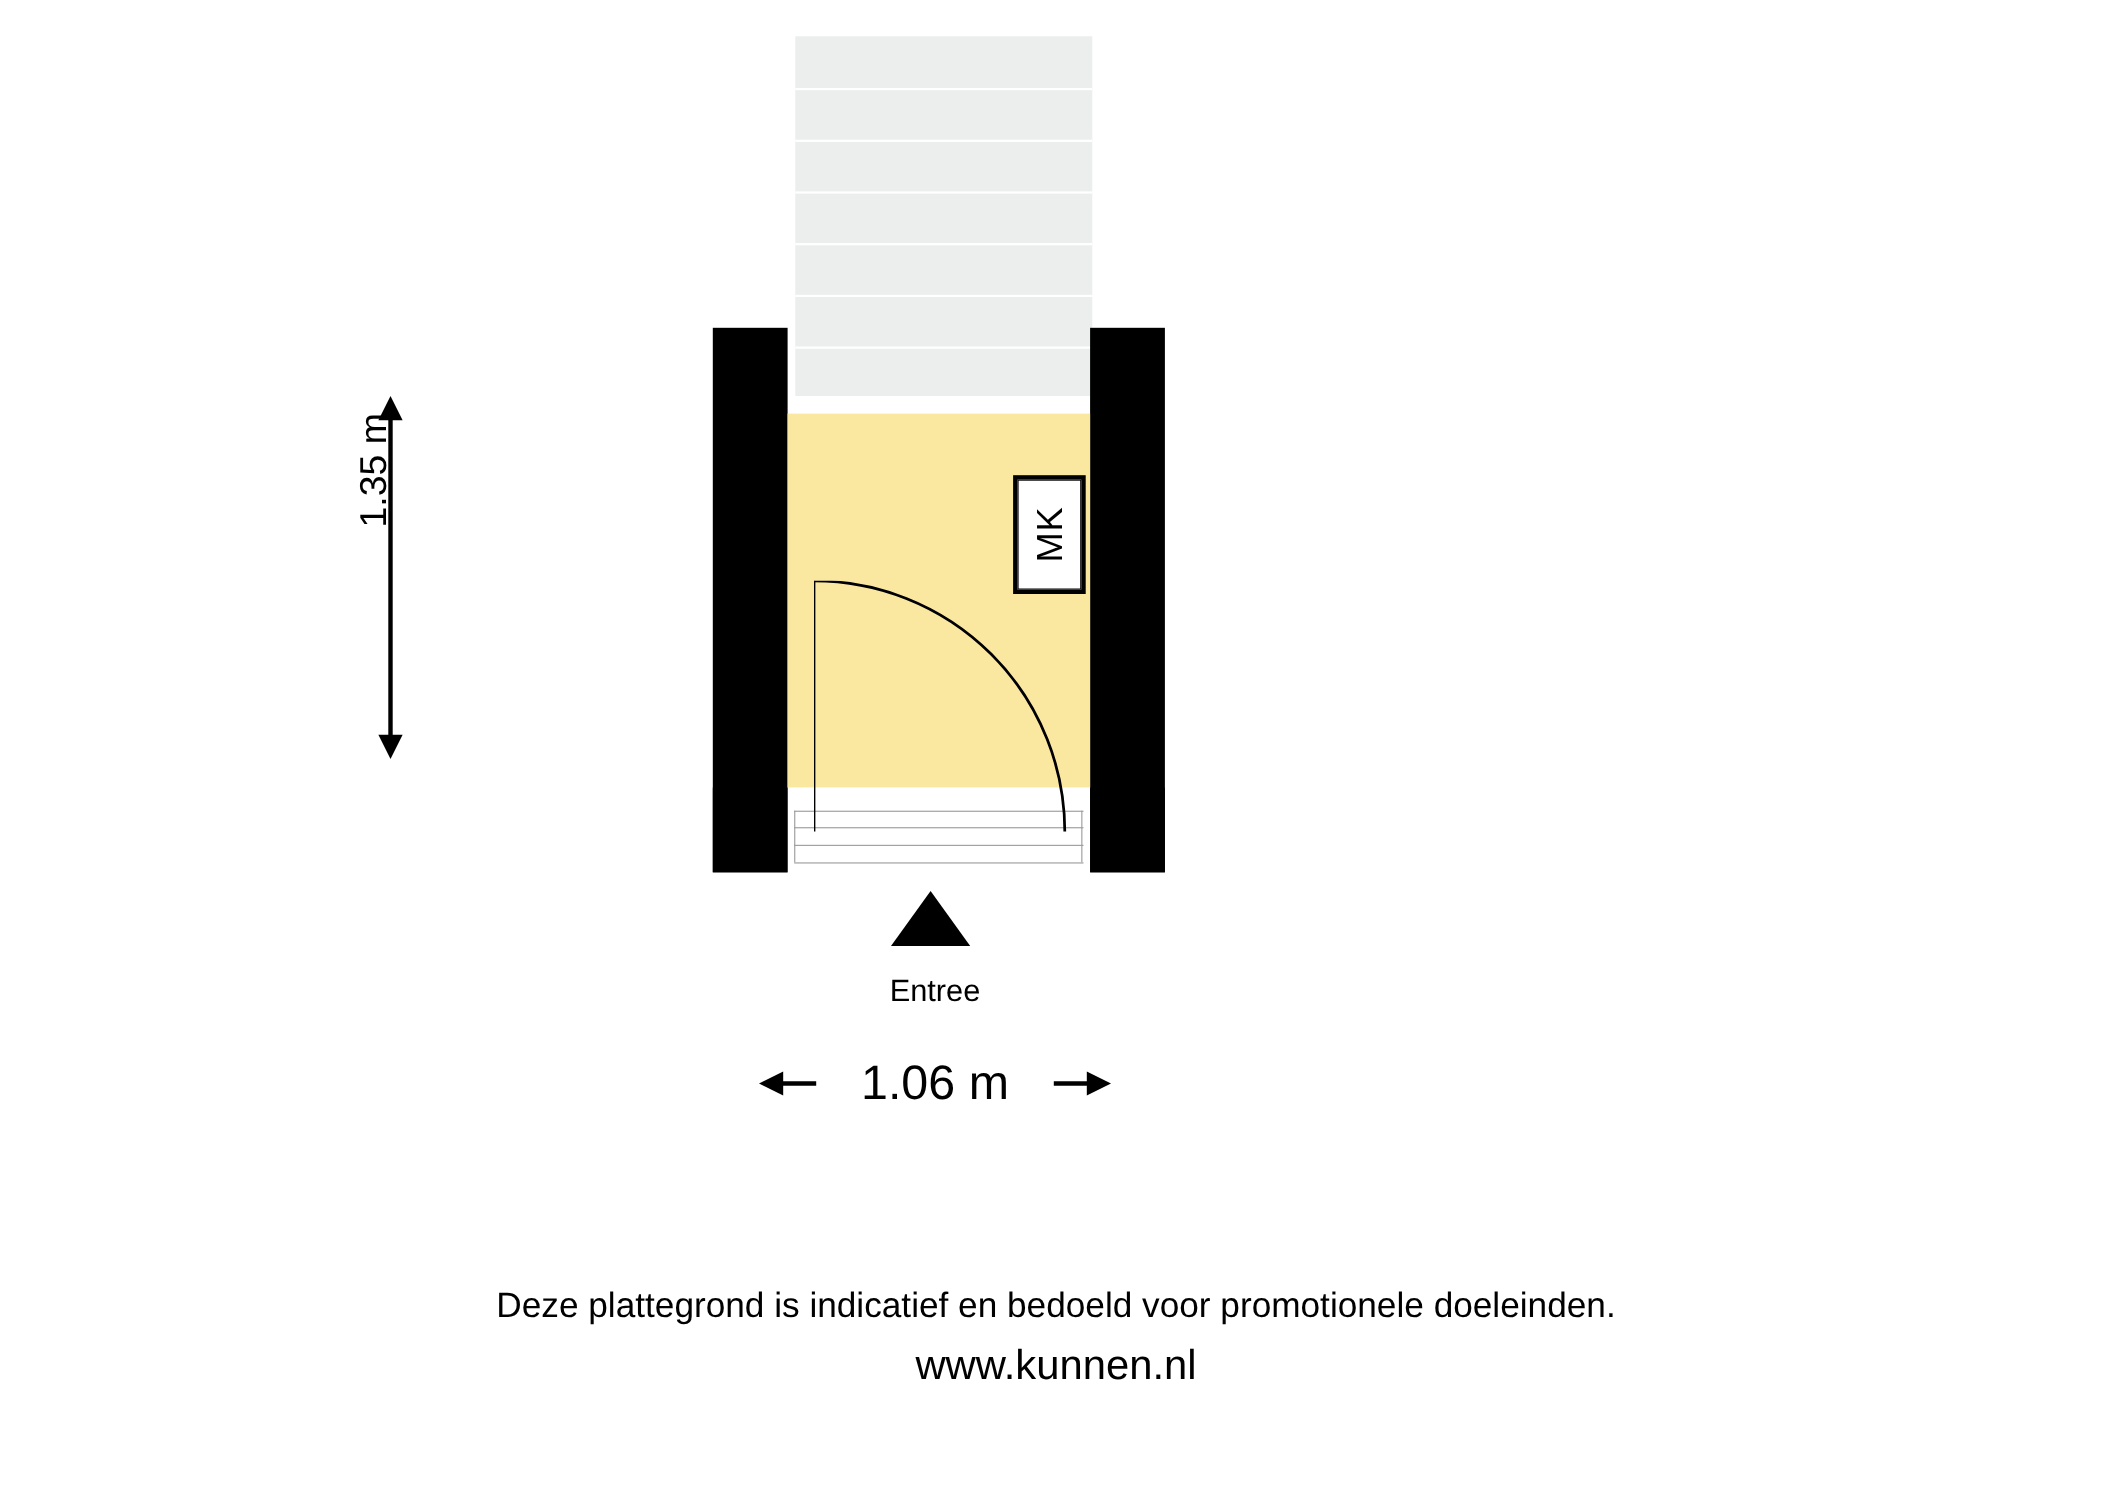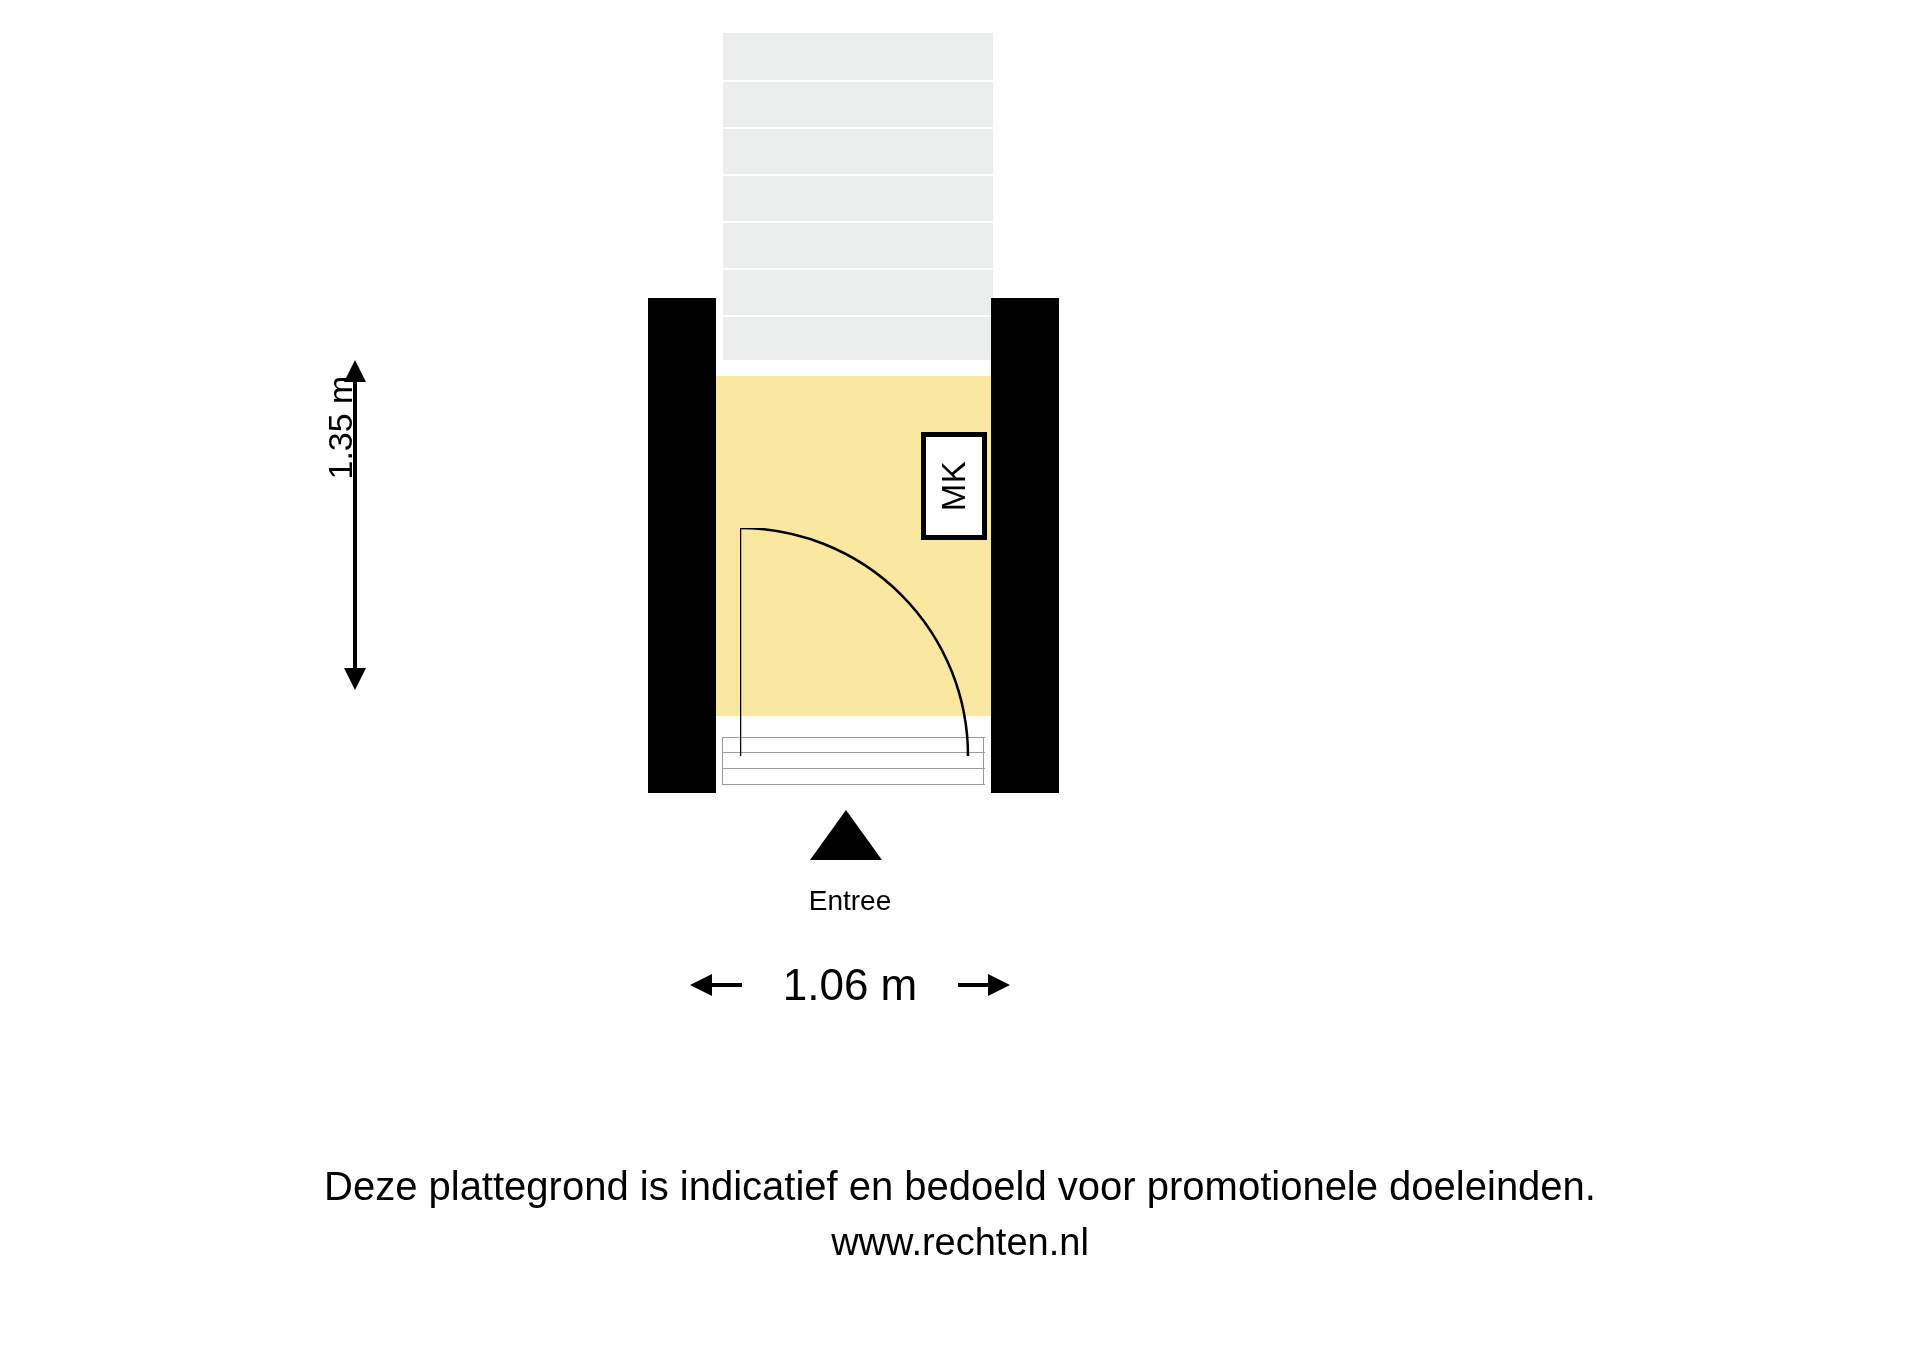--- a/index.html
+++ b/index.html
@@ -214,21 +214,21 @@
   
   .footer {
     position: absolute;
     left: 0;
     top: 1160px;
     width: 1920px;
     text-align: center;
     color: #000000;
   }
   .footer-line {
-    font-size: 40px;
+    font-size: 32px;
     line-height: 52px;
     white-space: nowrap;
   }
   .footer-url {
     font-size: 38px;
     line-height: 60px;
   }
 </style>
 </head>
 <body>
@@ -288,14 +288,14 @@
     <polygon points="0,25 22,14 22,36" fill="#000000"></polygon>
     <line x1="268" y1="25" x2="312" y2="25" stroke="#000000" stroke-width="4"></line>
     <polygon points="320,25 298,14 298,36" fill="#000000"></polygon>
   </svg>
   <div class="dim-h-label">1.06 m</div>
 
 </div>
 
 <div class="footer">
   <div class="footer-line">Deze plattegrond is indicatief en bedoeld voor promotionele doeleinden.</div>
-  <div class="footer-url">www.rechten.nl</div>
+  <div class="footer-url">www.kunnen.nl</div>
 </div>
 
 </body></html>

